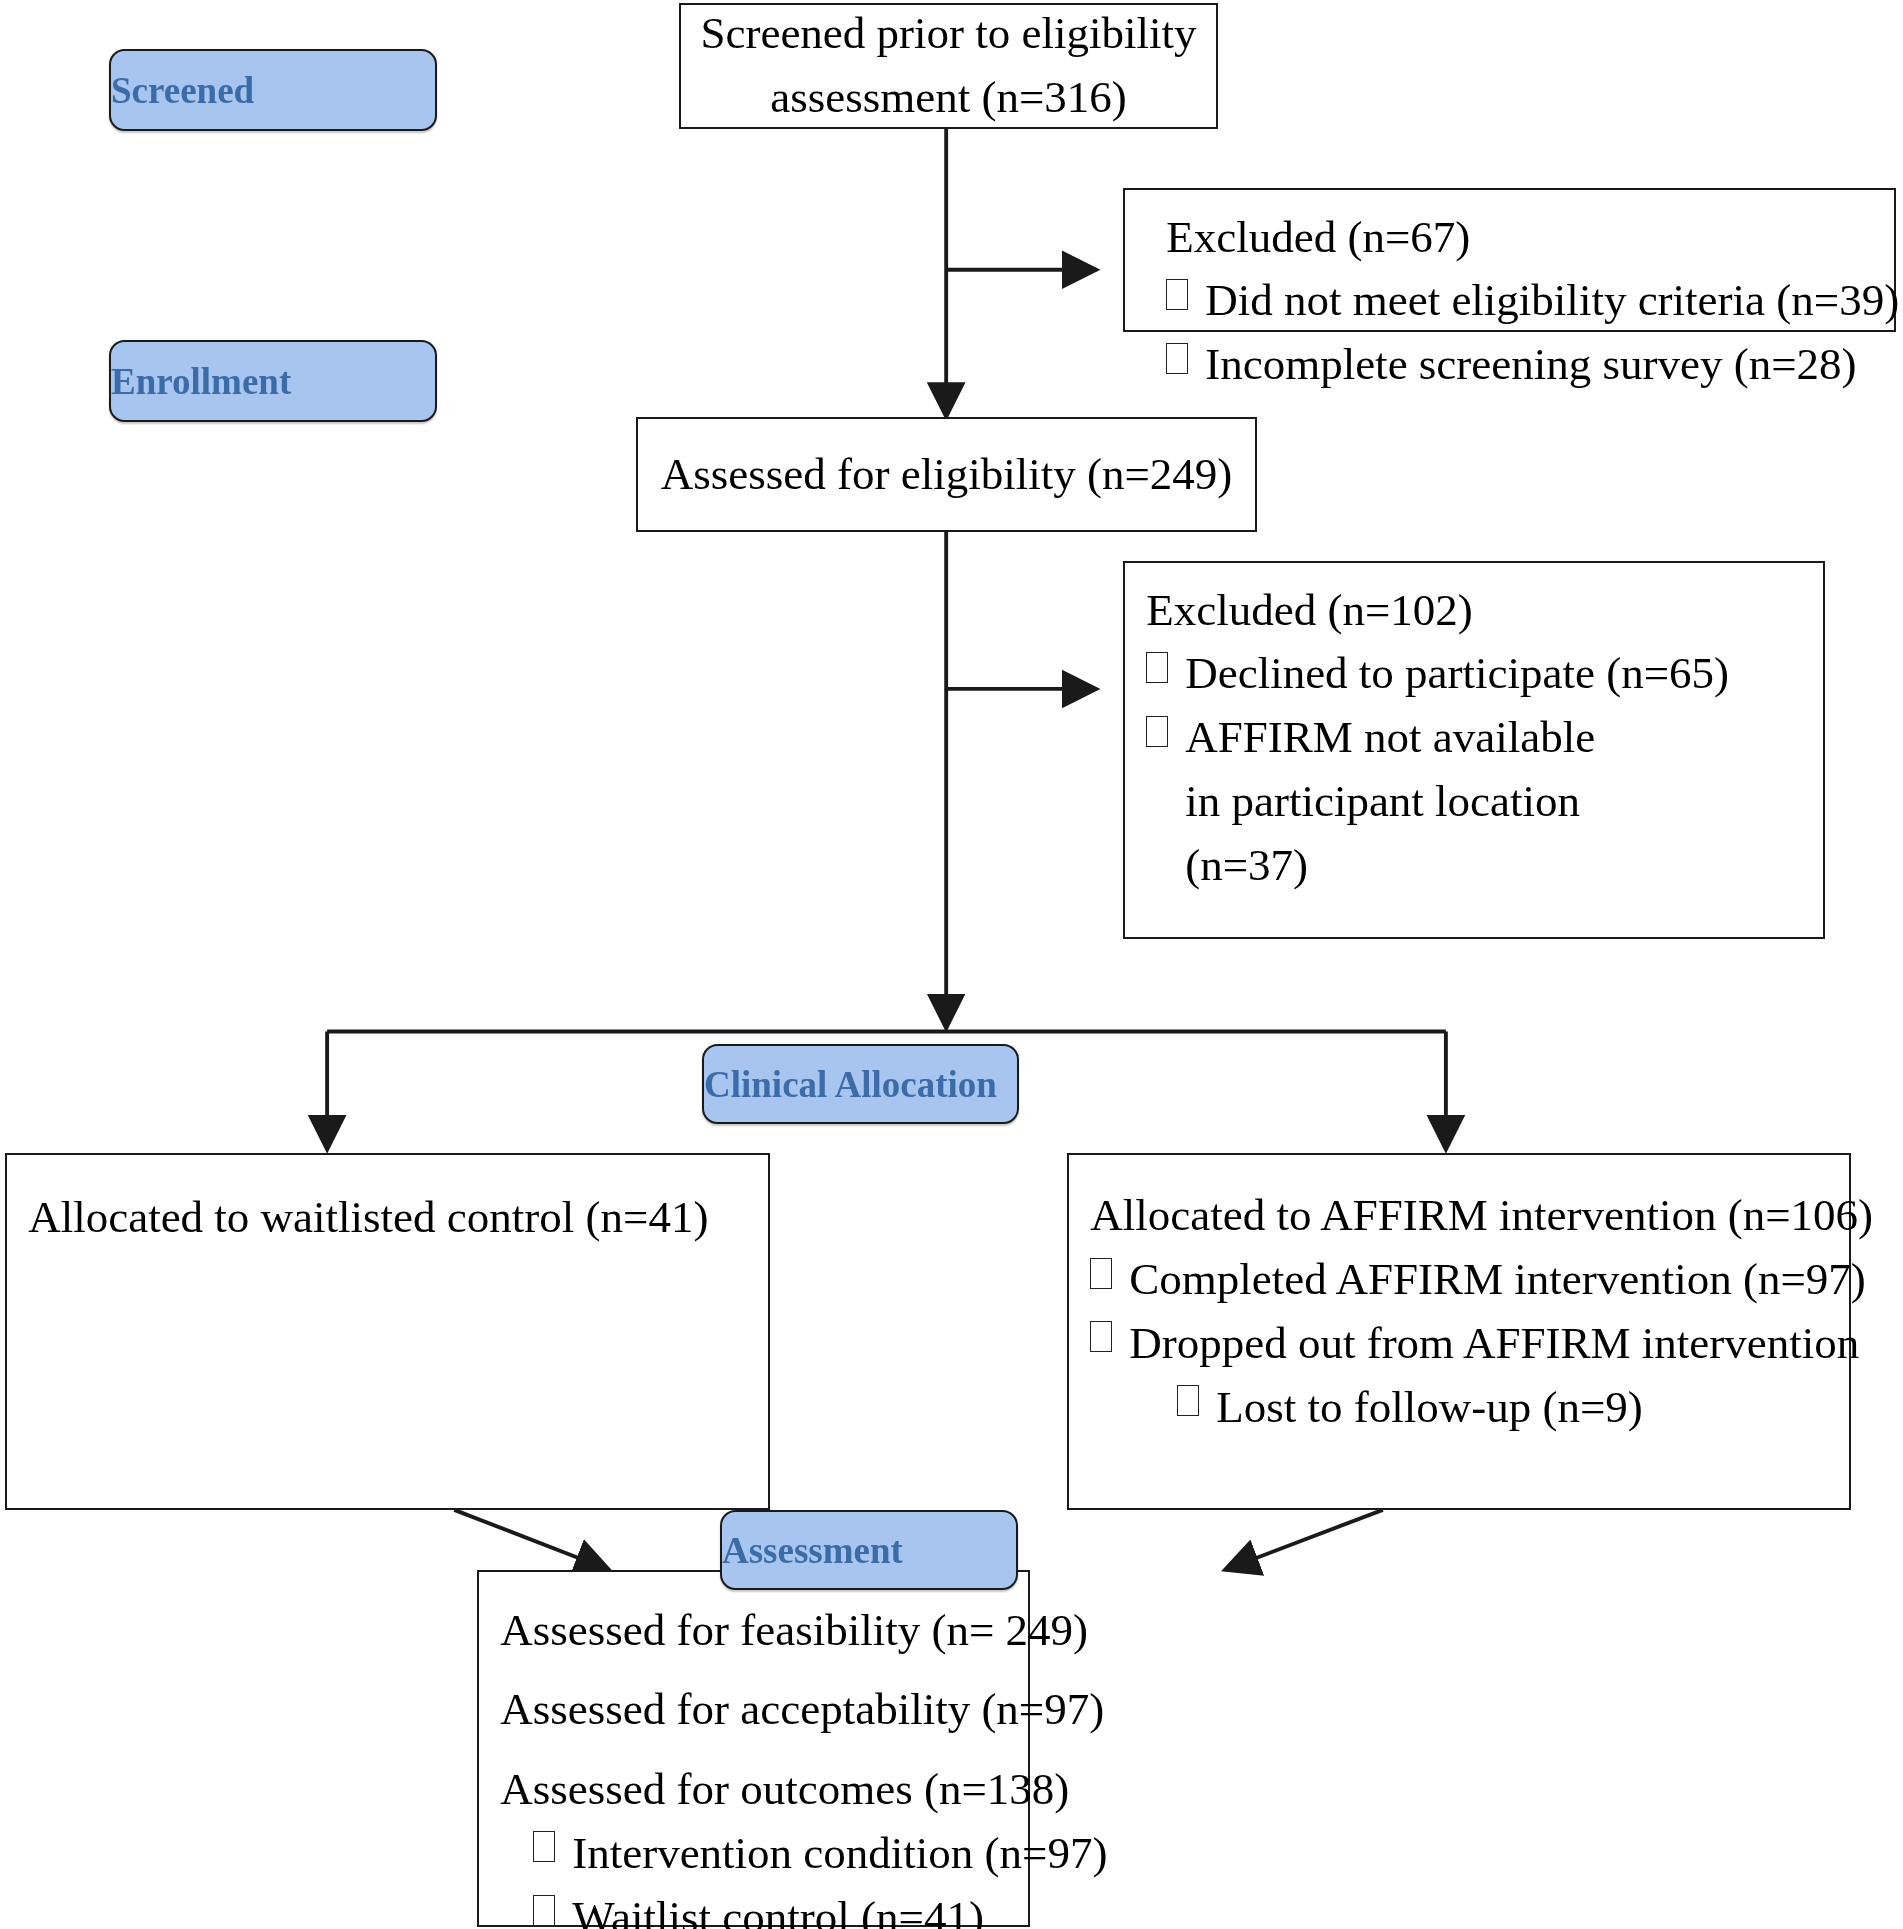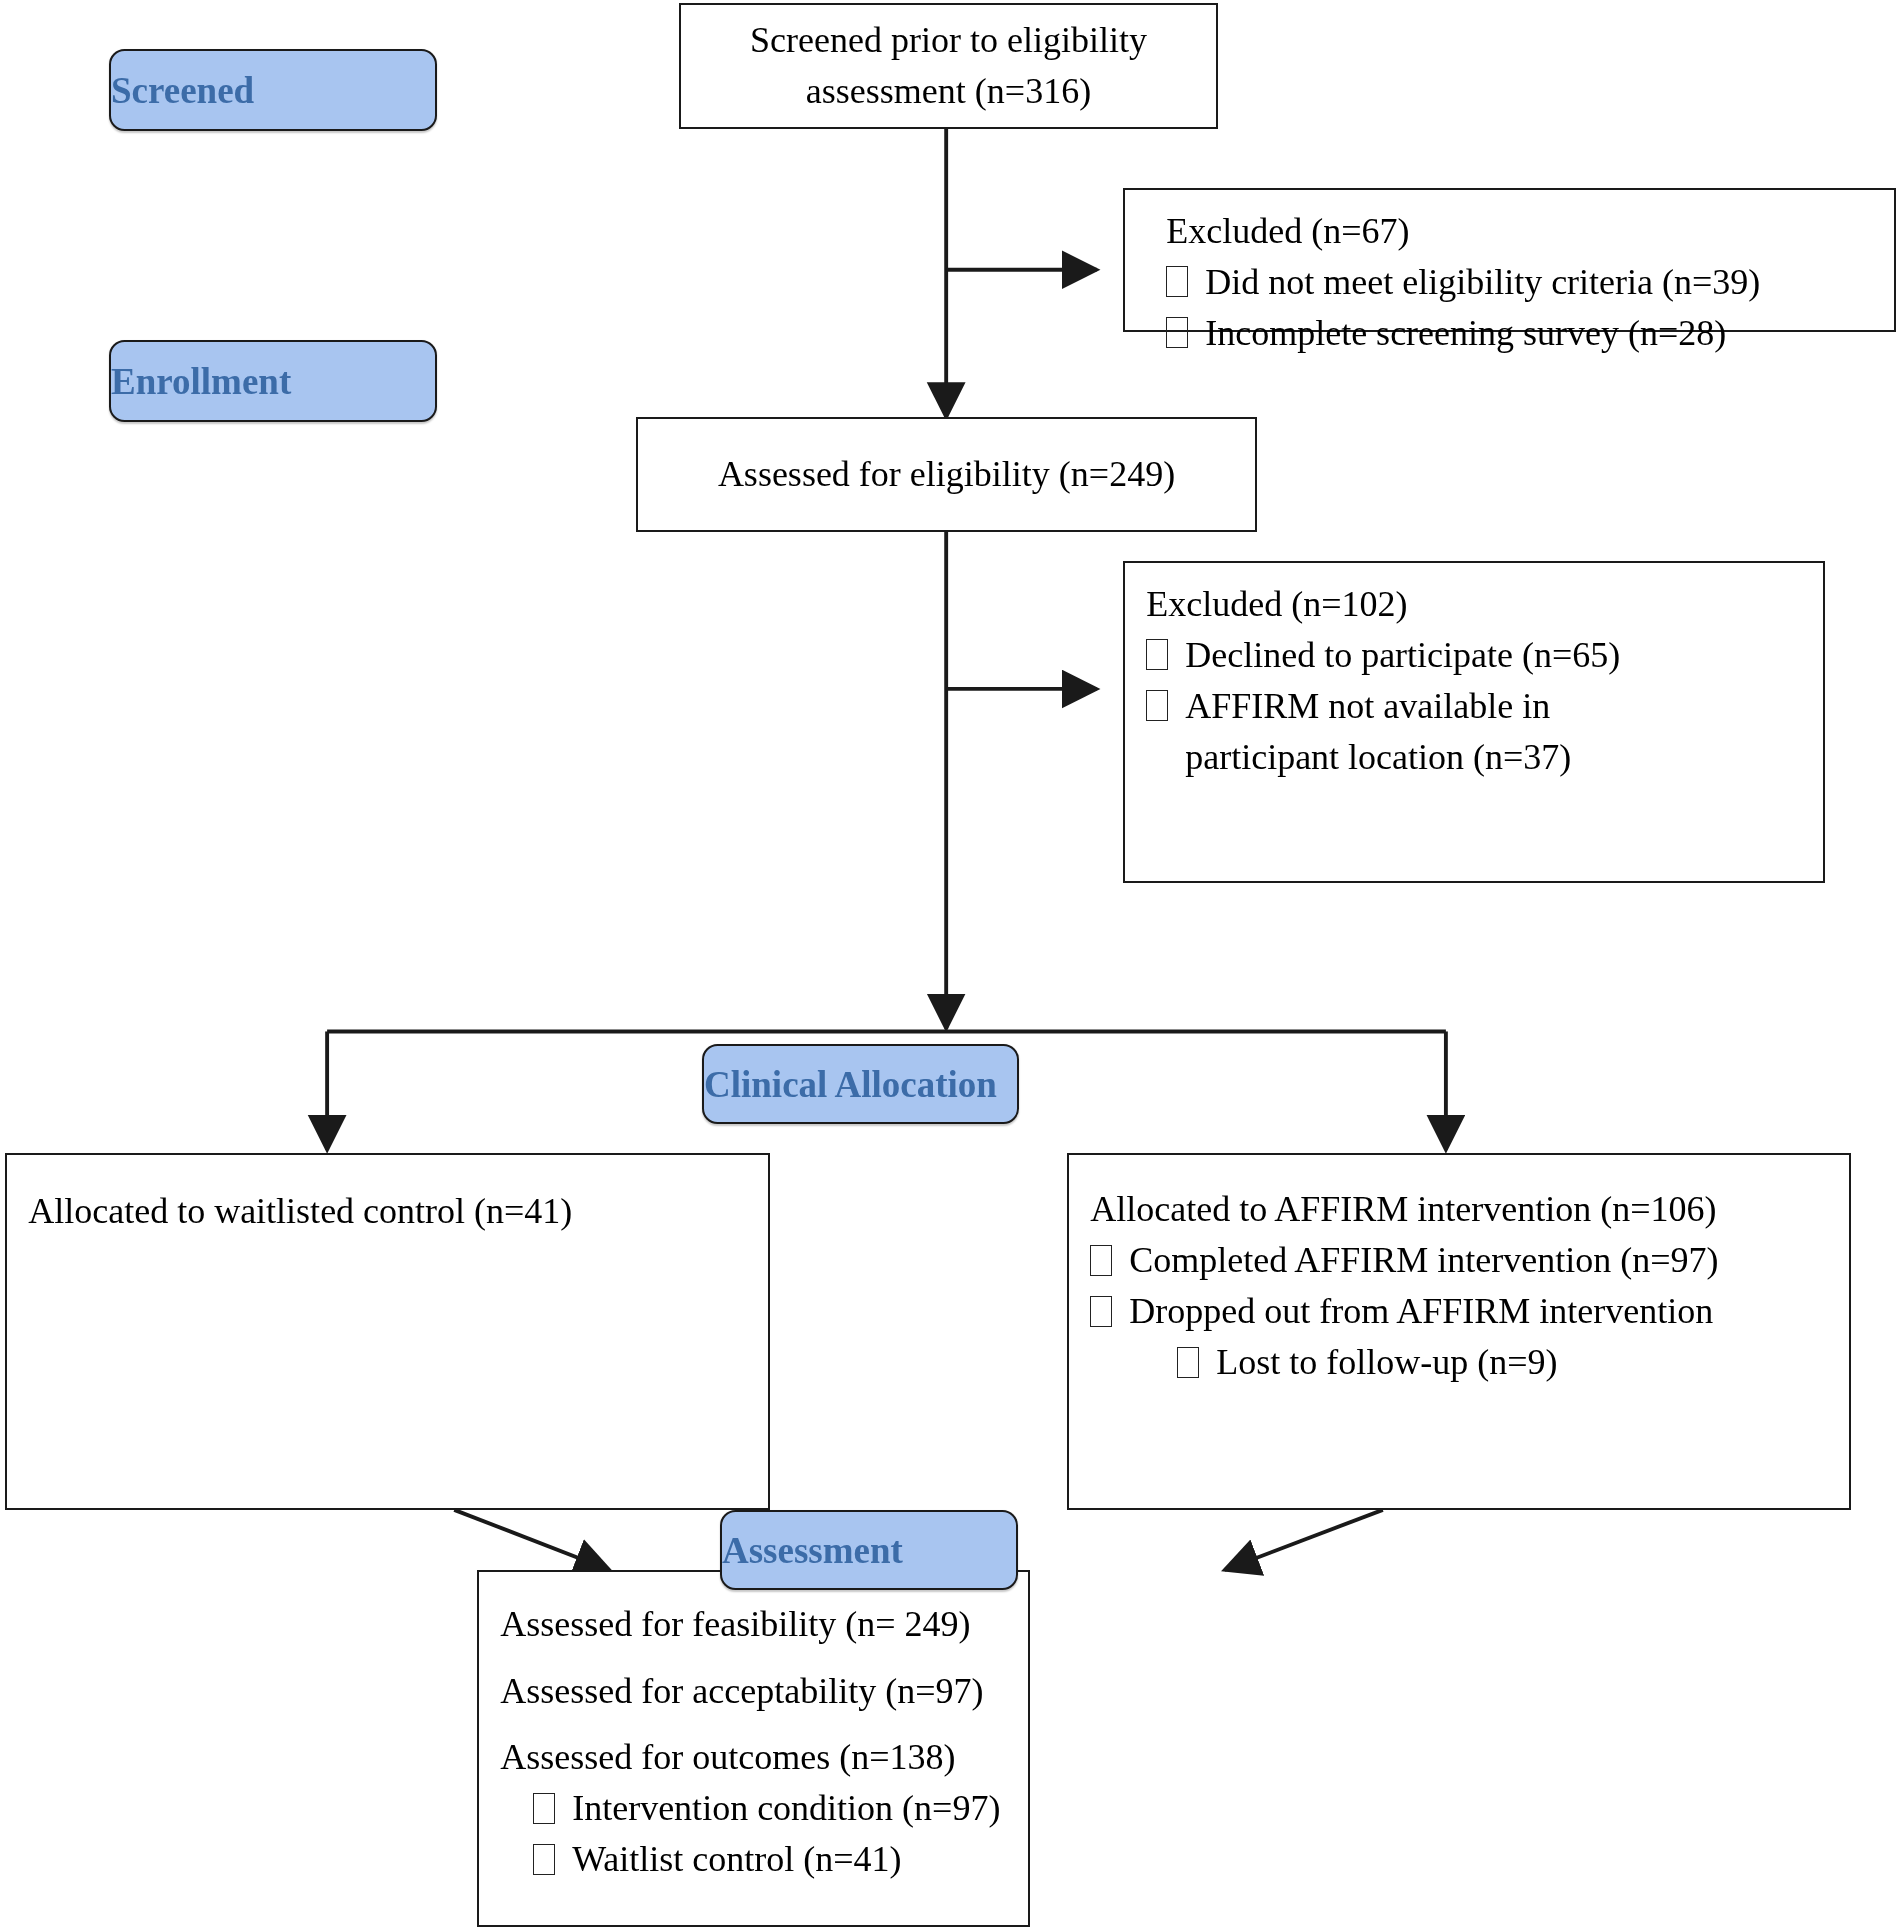--- a/index.html
+++ b/index.html
@@ -22,21 +22,21 @@
     width: 1904px;
     height: 1929px;
     pointer-events: none;
   }
   .flowbox {
     position: absolute;
     box-sizing: border-box;
     border: 2.9px solid #1a1a1a;
     background: #ffffff;
     color: #000000;
-    font-size: 36px;
+    font-size: 45px;
     line-height: 1.42;
   }
   .flowbox.centered {
     display: flex;
     flex-direction: column;
     align-items: center;
     justify-content: center;
     text-align: center;
   }
   .flowbox .line {
@@ -148,21 +148,21 @@
           <span class="bullet-text">Incomplete screening survey (n=28)</span>
         </li>
       </ul>
     </div>
   </div>
 
   <div class="flowbox centered" style="left:636px; top:417px; width:621px; height:115px;">
     <div class="line">Assessed for eligibility  (n=249)</div>
   </div>
 
-  <div class="flowbox" style="left:1123px; top:561px; width:702px; height:322px;">
+  <div class="flowbox" style="left:1123px; top:561px; width:702px; height:378px;">
     <div class="pad-txt">
       <div class="line">Excluded (n=102)</div>
       <ul class="blist">
         <li>
           <span class="bullet-glyph"></span>
           <span class="bullet-text">Declined to participate (n=65)</span>
         </li>
         <li>
           <span class="bullet-glyph"></span>
           <span class="bullet-text wrapline" style="max-width:417px;">AFFIRM not available in participant location (n=37)</span>

